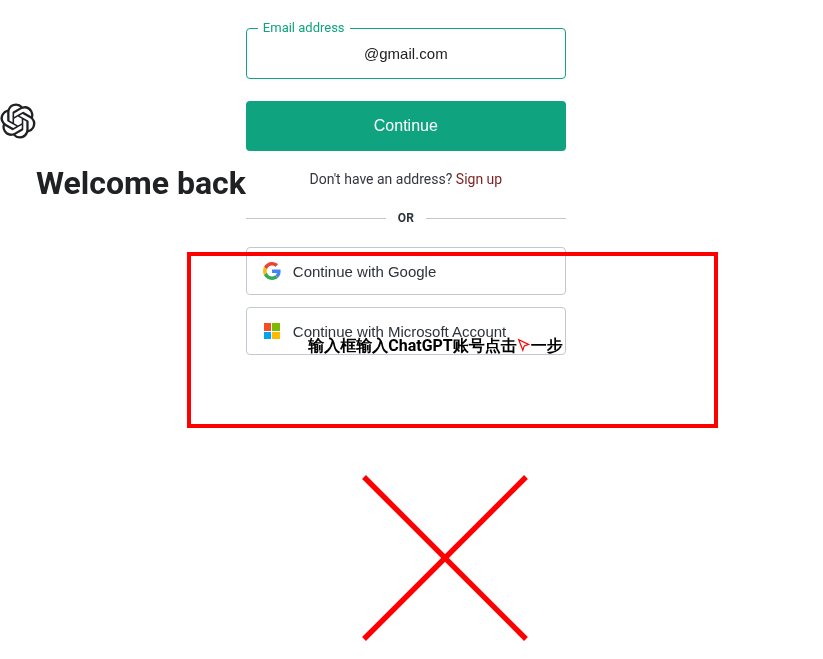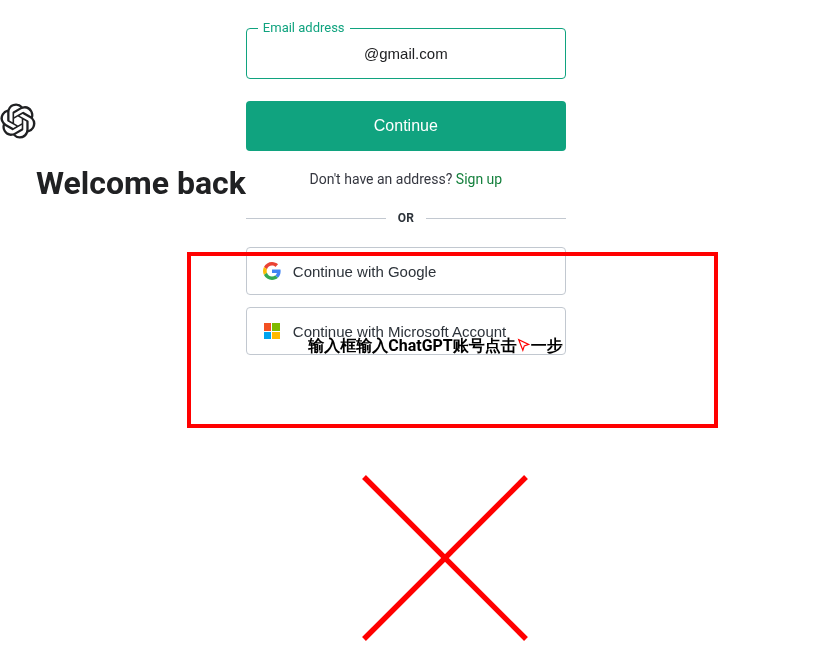--- a/index.html
+++ b/index.html
@@ -78,21 +78,21 @@
       font-size: 16px;
       cursor: pointer;
       margin-bottom: 20px;
     }
     .signup-row {
       font-size: 14px;
       color: #353740;
       margin-bottom: 24px;
     }
     .signup-link {
-      color: #15803d;
+      color: #7f1d1d;
       cursor: pointer;
     }
     .divider {
       display: flex;
       align-items: center;
       width: 320px;
       margin-bottom: 22px;
     }
     .divider-line {
       flex: 1;

